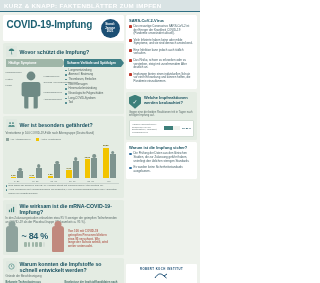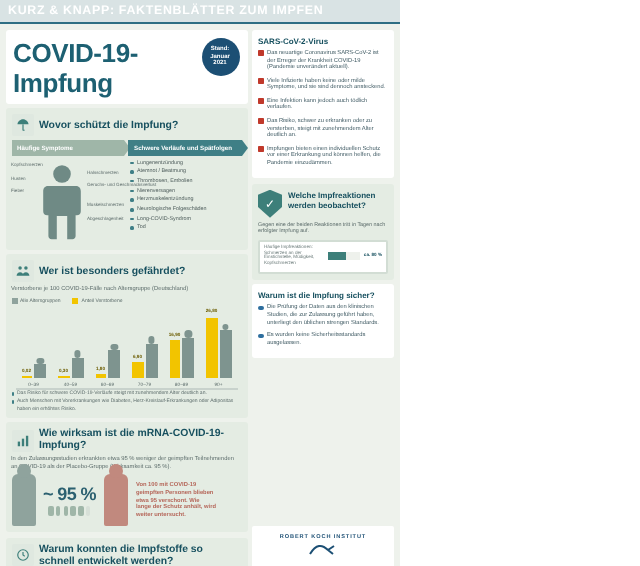--- a/index.html
+++ b/index.html
@@ -27,21 +27,21 @@
   .col-left { width:121px; display:flex; flex-direction:column; gap:2.5px; }
   .col-right { width:71px; display:flex; flex-direction:column; gap:2.5px; }
 
   
   .card { background:#ffffff; border-radius:1.5px; padding:3px; position:relative; }
   .card-tinted { background:#e4ece3; }
 
   
   .title-card { background:#ffffff; padding:4px 4px 3px 4px; display:flex;
                 align-items:flex-start; justify-content:space-between; }
-  .main-title { font-size:13px; font-weight:bold; color:#1d6072; letter-spacing:-.2px; }
+  .main-title { font-size:10px; font-weight:bold; color:#1d6072; letter-spacing:-.2px; }
   .stamp {
     width:19px; height:19px; border-radius:50%; background:#1c4f74;
     color:#fff; font-size:3px; font-weight:bold; line-height:1.15;
     display:flex; flex-direction:column; align-items:center; justify-content:center;
     text-align:center; flex:none;
   }
 
   
   .sec-head { display:flex; align-items:center; gap:3px; margin-bottom:2px; }
   .sec-icon {
@@ -333,21 +333,21 @@
               <rect x="17" y="3" width="4" height="18"></rect>
             </svg>
           </span>
           <span class="sec-title">Wie wirksam ist die mRNA-COVID-19-Impfung?</span>
         </div>
         <div class="sec-sub">In den Zulassungsstudien erkrankten etwa 95 % weniger der geimpften Teilnehmenden an COVID-19 als der Placebo-Gruppe (Wirksamkeit ca. 95 %).</div>
 
         <div class="eff-row">
           <div class="eff-fig"></div>
           <div class="eff-mid">
-            <div class="eff-pct">~ 95 %</div>
+            <div class="eff-pct">~ 84 %</div>
             <div class="eff-dots" id="eff-dots">
                 <span class="eff-dot"></span>
                 <span class="eff-dot"></span>
                 <span class="eff-dot"></span>
                 <span class="eff-dot"></span>
                 <span class="eff-dot"></span>
                 <span class="eff-dot off"></span>
               </div>
           </div>
           <div class="eff-fig alt"></div>

